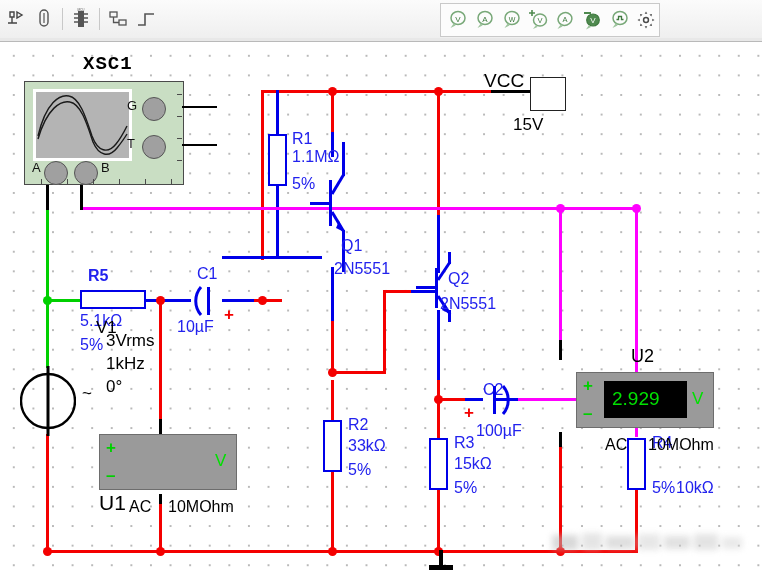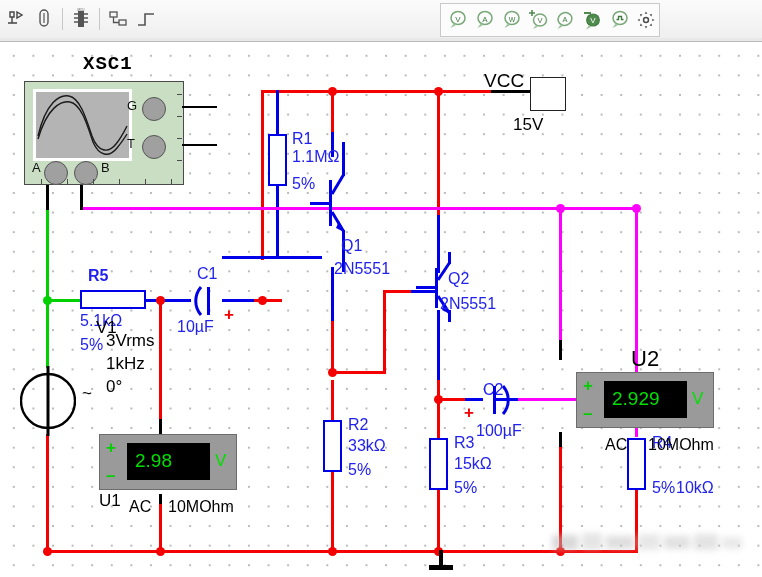--- a/index.html
+++ b/index.html
@@ -373,30 +373,27 @@
     </div>
     <div class="lbl lbl-blk" style="left:82px;top:343px;font-size:17px;">~</div>
     <div class="lbl lbl-blk" style="left:96px;top:277px;font-size:17px;">V1</div>
     <div class="lbl lbl-blk" style="left:106px;top:290px;font-size:17px;">3Vrms</div>
     <div class="lbl lbl-blk" style="left:106px;top:313px;font-size:17px;">1kHz</div>
     <div class="lbl lbl-blk" style="left:106px;top:336px;font-size:17px;">0°</div>
 
     <div class="meter" style="left:99px;top:392px;width:136px;height:54px;">
       <div class="meter-pm" style="left:6px;top:4px;">+</div>
       <div class="meter-pm" style="left:6px;top:32px;">–</div>
-      <div class="meter-screen" style="left:27px;top:8px;width:83px;height:37px;">
-        <div class="meter-val" style="left:8px;top:7px;">2.98</div>
-      </div>
       <div class="meter-unit" style="left:115px;top:16px;">V</div>
     </div>
-    <div class="lbl lbl-blk" style="left:99px;top:450px;font-size:17px;">U1</div>
+    <div class="lbl lbl-blk" style="left:99px;top:450px;font-size:21px;">U1</div>
     <div class="lbl lbl-blk" style="left:129px;top:456px;font-size:16px;">AC</div>
     <div class="lbl lbl-blk" style="left:168px;top:456px;font-size:16px;">10MOhm</div>
 
-    <div class="lbl lbl-blk" style="left:631px;top:305px;font-size:22px;">U2</div>
+    <div class="lbl lbl-blk" style="left:631px;top:305px;font-size:18px;">U2</div>
     <div class="meter" style="left:576px;top:330px;width:136px;height:54px;">
       <div class="meter-pm" style="left:6px;top:4px;">+</div>
       <div class="meter-pm" style="left:6px;top:32px;">–</div>
       <div class="meter-screen" style="left:27px;top:8px;width:83px;height:37px;">
         <div class="meter-val" style="left:8px;top:7px;">2.929</div>
       </div>
       <div class="meter-unit" style="left:115px;top:16px;">V</div>
     </div>
     <div class="lbl lbl-blk" style="left:605px;top:394px;font-size:16px;">AC</div>
     <div class="lbl lbl-blk" style="left:648px;top:394px;font-size:16px;">10MOhm</div>

